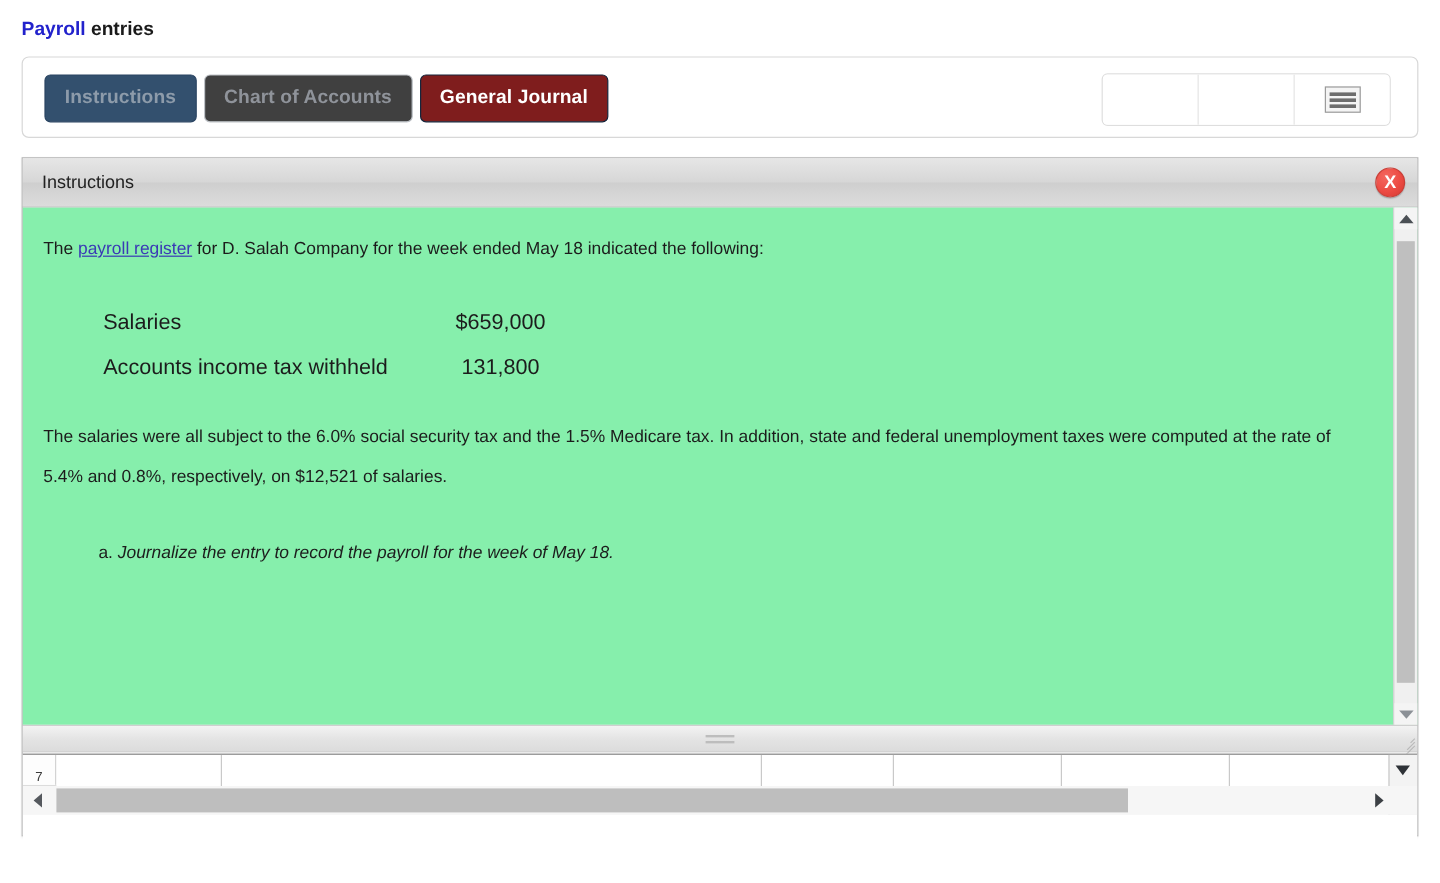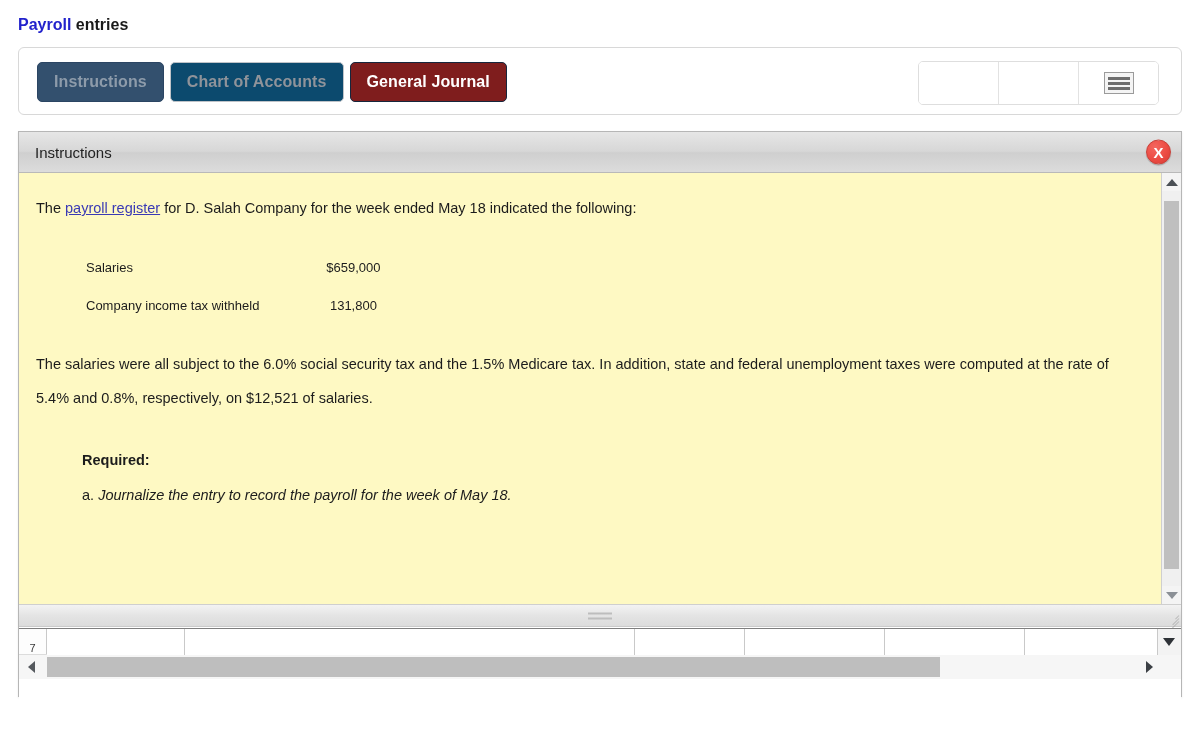--- a/index.html
+++ b/index.html
@@ -64,21 +64,21 @@
     user-select: none;
     white-space: nowrap;
   }
   .tab.dark-muted {
     background: #33506e;
     color: #8d9baa;
     border: 1px solid #2b4venient;
     border: 1px solid #2b4563;
   }
   .tab.light {
-    background: #0c4a6e;
+    background: #404040;
     color: #8f939a;
     border: 1px solid #bfc3c8;
   }
   .tab.active {
     background: #7f1d1d;
     color: #ffffff;
     border: 1px solid #16263c;
   }
 
   
@@ -172,21 +172,21 @@
     box-sizing: border-box;
   }
 
   
   .instr-body {
     position: absolute;
     left: 0;
     top: 41px;
     width: 1162px;
     height: 431px;
-    background: #fef9c3;
+    background: #86efac;
     box-sizing: border-box;
     overflow: hidden;
   }
   .instr-content {
     position: absolute;
     left: 0; top: 0;
     width: 1120px;
     padding: 18px 20px 0 17px;
     box-sizing: border-box;
     font-size: 14.5px;
@@ -196,21 +196,21 @@
   .instr-content .lnk {
     color: #3a3ab5;
     text-decoration: underline;
     cursor: pointer;
   }
   .amt-table {
     margin: 24px 0 22px 50px;
     border-collapse: collapse;
   }
   .amt-table td {
-    font-size: 13px;
+    font-size: 18px;
     padding: 4px 0;
     line-height: 30px;
     white-space: nowrap;
   }
   .amt-label { padding-right: 34px !important; }
   .amt-value { text-align: center; width: 120px; }
   .req-block { margin-top: 28px; margin-left: 46px; }
   .req-title { font-weight: bold; font-size: 14.5px; line-height: 34px; }
   .req-item { font-style: italic; font-size: 14.5px; line-height: 37px; }
   .req-item .marker { font-style: normal; }
@@ -475,30 +475,29 @@
         <span>The </span><span class="lnk">payroll register</span><span> for D. Salah Company for the week ended May 18 indicated the following:</span>
       </div>
 
       <table class="amt-table">
         <tbody>
             <tr>
           <td class="amt-label">Salaries</td>
           <td class="amt-value">$659,000</td>
         </tr>
         <tr>
-          <td class="amt-label">Company income tax withheld</td>
+          <td class="amt-label">Accounts income tax withheld</td>
           <td class="amt-value">131,800</td>
         </tr>
       </tbody>
         </table>
 
       <div>The salaries were all subject to the 6.0% social security tax and the 1.5% Medicare tax. In addition, state and federal unemployment taxes were computed at the rate of 5.4% and 0.8%, respectively, on $12,521 of salaries.</div>
 
       <div class="req-block">
-        <div class="req-title">Required:</div>
         <div class="req-item">
           <span class="marker">a.</span>
           <span>Journalize the entry to record the payroll for the week of May 18.</span>
         </div>
       </div>
 
     </div>
   </div>
 
   <div class="vscroll">

